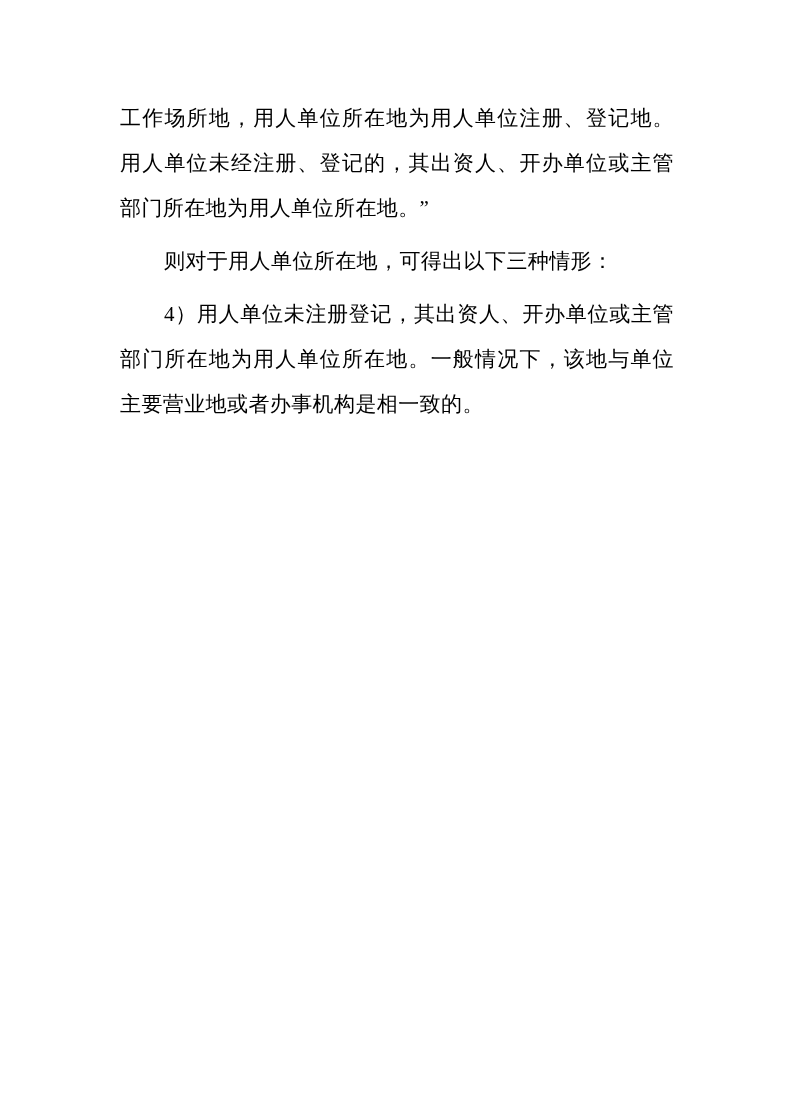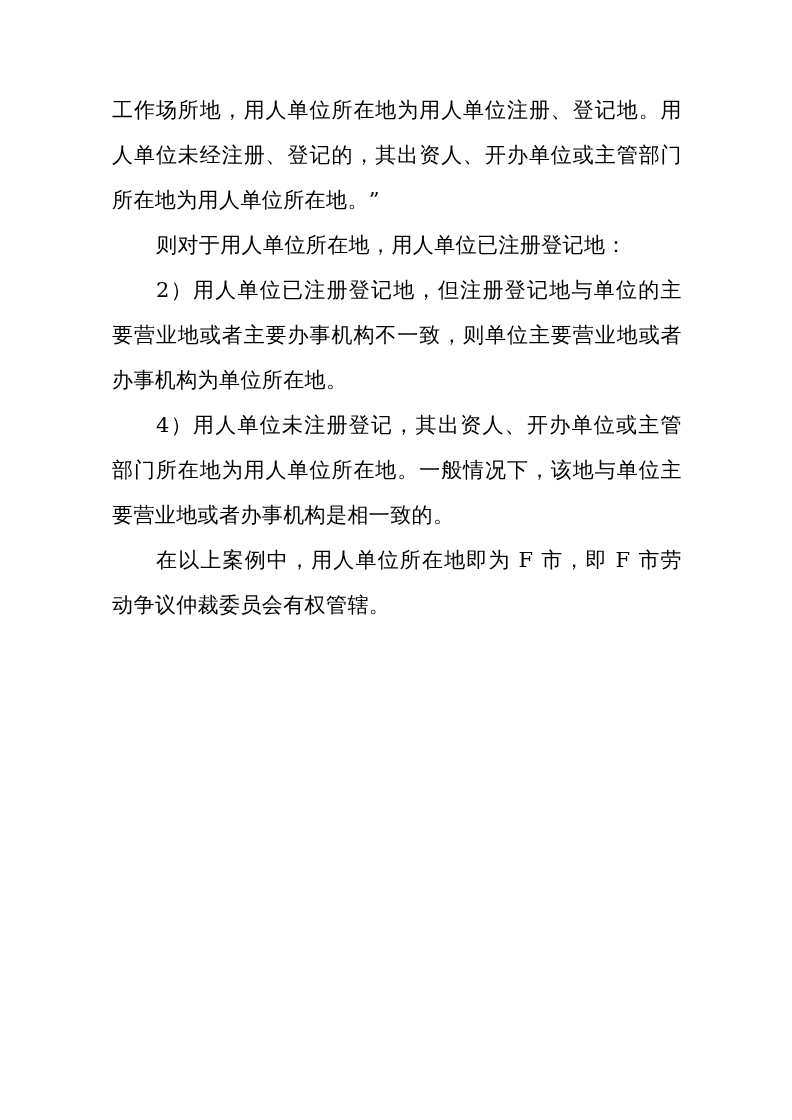--- a/index.html
+++ b/index.html
@@ -21,36 +21,35 @@
     background: #ffffff;
     box-sizing: border-box;
   }
   .content {
     position: absolute;
     left: 112px;
     top: 88px;
     width: 570px;
   }
   .para {
-    margin: 0;
+    margin: 8px;
     font-size: 21px;
     line-height: 45px;
     letter-spacing: 0.4px;
     text-align: justify;
     text-justify: inter-ideograph;
     word-break: break-all;
+    font-family: Liberation Serif, serif;
   }
   .indent {
     text-indent: 44px;
   }
 </style>
 </head>
 <body>
 
 <div class="page">
   <div class="content">
     <p class="para">工作场所地，用人单位所在地为用人单位注册、登记地。用人单位未经注册、登记的，其出资人、开办单位或主管部门所在地为用人单位所在地。”</p>
-    <p class="para indent">则对于用人单位所在地，用人单位已注册登记地：</p>
-    <p class="para indent">2）用人单位已注册登记地，但注册登记地与单位的主要营业地或者主要办事机构不一致，则单位主要营业地或者办事机构为单位所在地。</p>
+    <p class="para indent">则对于用人单位所在地，可得出以下三种情形：</p>
     <p class="para indent">4）用人单位未注册登记，其出资人、开办单位或主管部门所在地为用人单位所在地。一般情况下，该地与单位主要营业地或者办事机构是相一致的。</p>
-    <p class="para indent">在以上案例中，用人单位所在地即为 F 市，即 F 市劳动争议仲裁委员会有权管辖。</p>
   </div>
 </div>
 
 </body></html>

